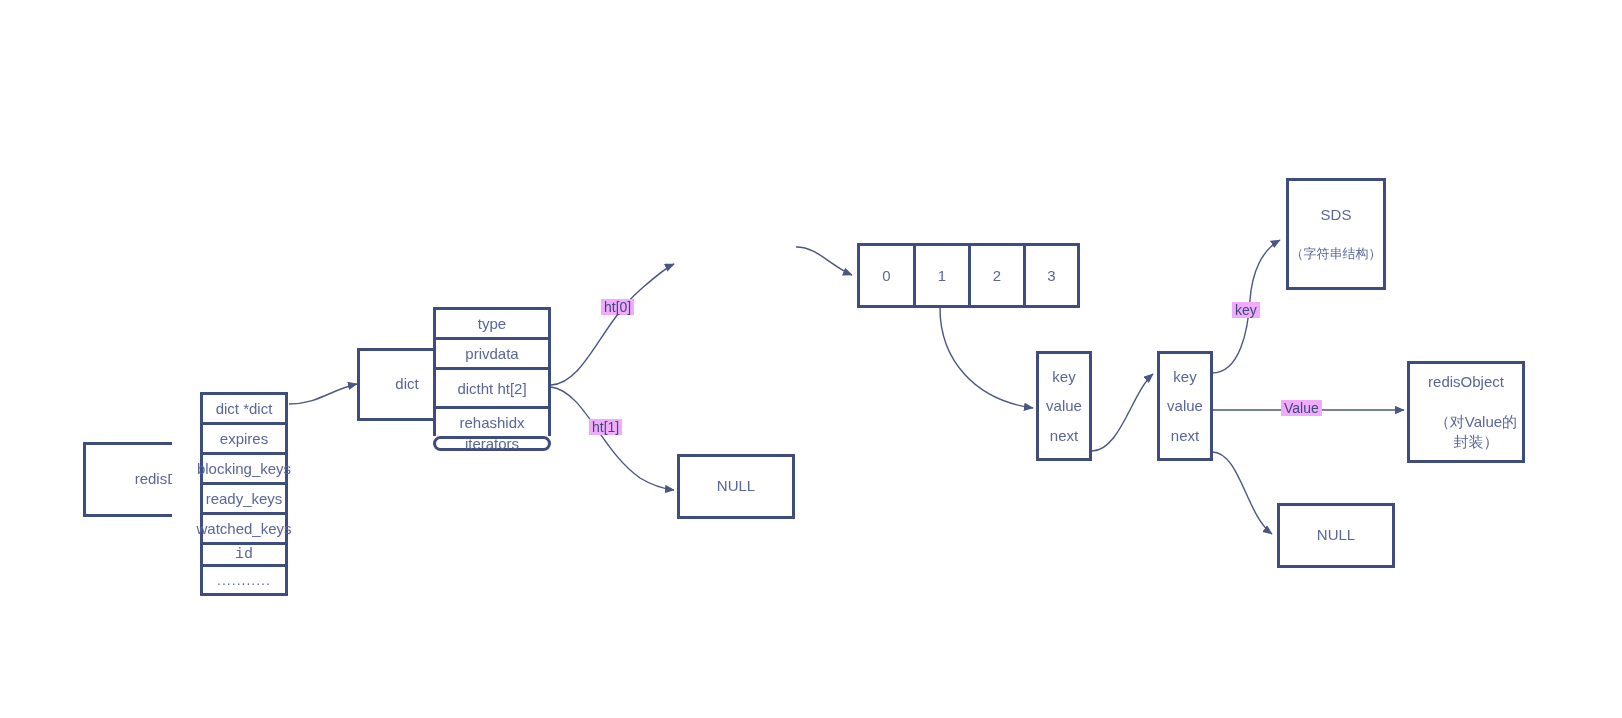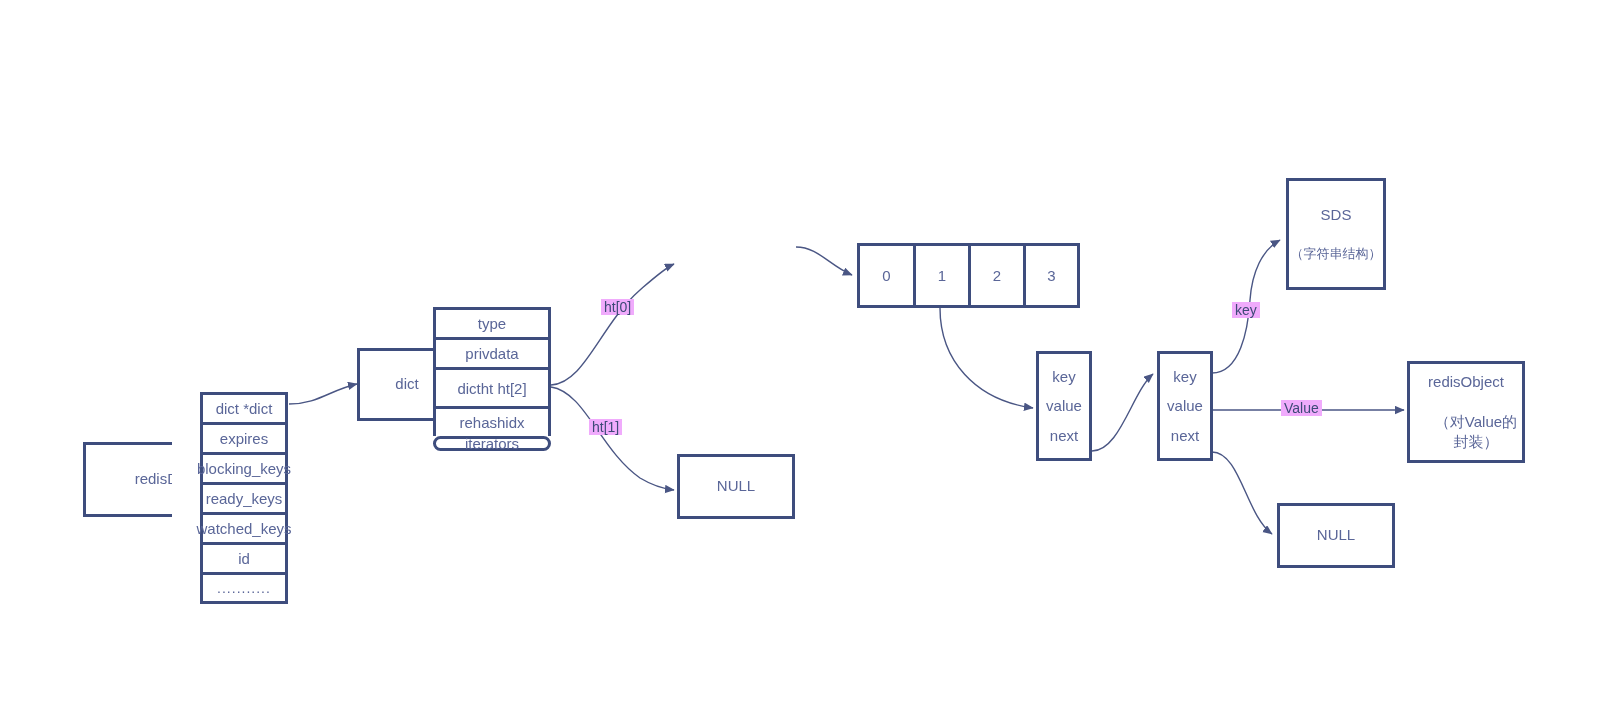--- a/index.html
+++ b/index.html
@@ -156,21 +156,21 @@
     </div>
     <div class="row" style="height:30px;">
       <span>blocking_keys</span>
     </div>
     <div class="row" style="height:30px;">
       <span>ready_keys</span>
     </div>
     <div class="row" style="height:30px;">
       <span>watched_keys</span>
     </div>
-    <div class="row" style="height:30px;">
+    <div class="row" style="height:22px;font-family:Liberation Mono, monospace;">
       <span>id</span>
     </div>
     <div class="row" style="height:32px;">
       <span class="dots">...........</span>
     </div>
   </div>
 
   <div class="node" style="left:357px; top:348px; width:100px; height:73px;">
     <span>dict</span>
   </div>

